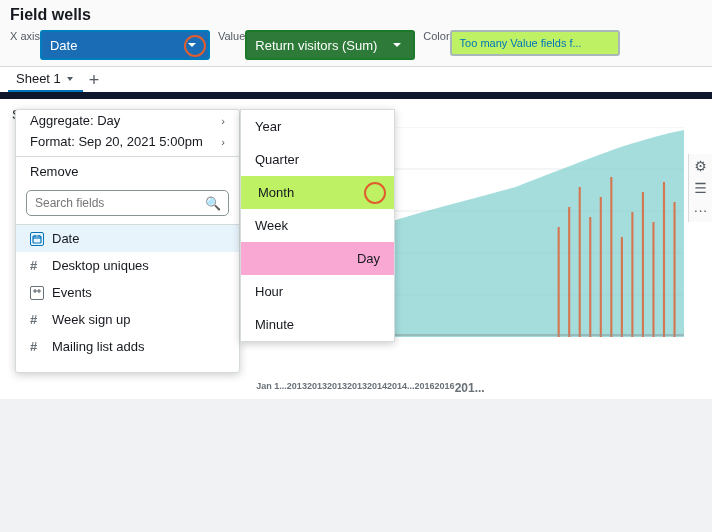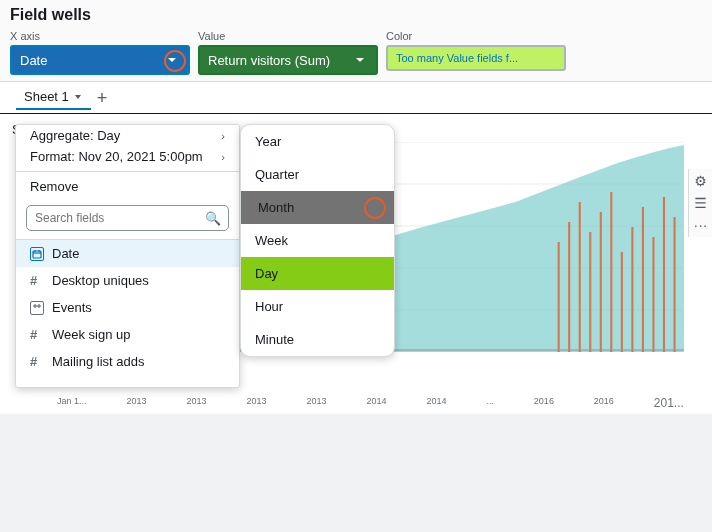--- a/index.html
+++ b/index.html
@@ -17,21 +17,21 @@
       color: #16191f;
       margin-bottom: 6px;
     }
     .field-wells-row {
       display: flex;
       gap: 8px;
       align-items: flex-start;
     }
     .field-well {
       display: flex;
-      flex-direction: column;
+      flex-direction: row;
       min-width: 180px;
     }
     .field-well-label {
       font-size: 11px;
       color: #545b64;
       margin-bottom: 3px;
     }
     .field-well-value {
       display: flex;
       align-items: center;
@@ -58,24 +58,24 @@
     }
     .chevron-icon {
       width: 16px;
       height: 16px;
       flex-shrink: 0;
     }
 
     
     .sheet-tabs {
       background: #ffffff;
-      border-bottom: 1px solid #0f172a;
-      display: flex;
-      align-items: center;
-      padding: 0 16px;
+      border-bottom: 7px solid #0f172a;
+      display: flex;
+      align-items: center;
+      padding: 0 8px;
       height: 32px;
       text-align: center;
     }
     .sheet-tab {
       display: flex;
       align-items: center;
       gap: 4px;
       padding: 4px 8px;
       font-size: 13px;
       color: #16191f;
@@ -183,32 +183,32 @@
       color: #0073bb;
     }
 
     
     .sub-dropdown {
       position: absolute;
       top: 55px;
       left: 240px;
       background: white;
       border: 1px solid #d5dbdb;
-      border-radius: 10px;
+      border-radius: 0;
       box-shadow: 0 2px 8px rgba(0,0,0,0.2);
       z-index: 101;
       width: 155px;
     }
     .sub-item {
       padding: 9px 14px;
       cursor: pointer;
       color: #16191f;
       font-size: 13px;
     }
-    .sub-item.highlighted { background: #84cc16; font-weight: 500; }
+    .sub-item.highlighted { background: #f9a8d4; font-weight: 500; text-align: right; }
     .sub-item.circled {
       position: relative;
     }
     .circle-indicator {
       position: absolute;
       right: 8px;
       top: 50%;
       transform: translateY(-50%);
       width: 22px;
       height: 22px;
@@ -327,21 +327,21 @@
       <rect x="550" y="85" width="2" height="125"></rect>
       <rect x="560" y="65" width="2" height="145"></rect>
       <rect x="570" y="95" width="2" height="115"></rect>
       <rect x="580" y="55" width="2" height="155"></rect>
       <rect x="590" y="75" width="2" height="135"></rect>
     </g>
 
     <line x1="0" y1="208" x2="600" y2="208" stroke="#879596" stroke-width="1"></line>
   </svg>
 
-  <div style="position:absolute;bottom:4px;left:57px;right:28px;display:flex;justify-content:space-between;">
+  <div style="position:absolute;bottom:4px;left:57px;right:28px;display:flex;justify-content:center;font-weight:bold;">
     <span style="font-size:9px;color:#687078;">Jan 1...</span>
     <span style="font-size:9px;color:#687078;">2013</span>
     <span style="font-size:9px;color:#687078;">2013</span>
     <span style="font-size:9px;color:#687078;">2013</span>
     <span style="font-size:9px;color:#687078;">2013</span>
     <span style="font-size:9px;color:#687078;">2014</span>
     <span style="font-size:9px;color:#687078;">2014</span>
     <span style="font-size:9px;color:#687078;">...</span>
     <span style="font-size:9px;color:#687078;">2016</span>
     <span style="font-size:9px;color:#687078;">2016</span>
@@ -353,21 +353,21 @@
     <div class="sidebar-icon">☰</div>
     <div class="sidebar-icon">···</div>
   </div>
 
   <div class="dropdown-menu" style="top:10px;left:15px;">
     <div class="dropdown-item">
       <span>Aggregate: Day</span>
       <span style="color:#545b64;font-size:11px;">›</span>
     </div>
     <div class="dropdown-item">
-      <span>Format: Nov 20, 2021 5:00pm</span>
+      <span>Format: Sep 20, 2021 5:00pm</span>
       <span style="color:#545b64;font-size:11px;">›</span>
     </div>
     <div class="dropdown-divider"></div>
     <div class="dropdown-item">
       <span>Remove</span>
     </div>
     <div class="dropdown-search">
       <div class="search-wrap">
         <input type="text" style="width: 100%; border: 1px solid rgb(135, 149, 150); border-radius: 5px; padding: 5px 28px 5px 8px; font-size: 12px; outline: none; color: rgb(84, 91, 100);" placeholder="Search fields">
         <span class="search-icon-in">🔍</span>
@@ -417,21 +417,21 @@
         
         
       </div>
 
     </div>
   </div>
 
   <div class="sub-dropdown" style="top:10px;left:240px;">
     <div class="sub-item">Year</div>
     <div class="sub-item">Quarter</div>
-    <div class="sub-item circled" style="background:#737373;padding-left:17px;">
+    <div class="sub-item circled" style="background:#bef264;padding-left:17px;">
       Month
       <div class="circle-indicator"></div>
     </div>
     <div class="sub-item">Week</div>
     <div class="sub-item highlighted">Day</div>
     <div class="sub-item">Hour</div>
     <div class="sub-item">Minute</div>
   </div>
 
 </div>

